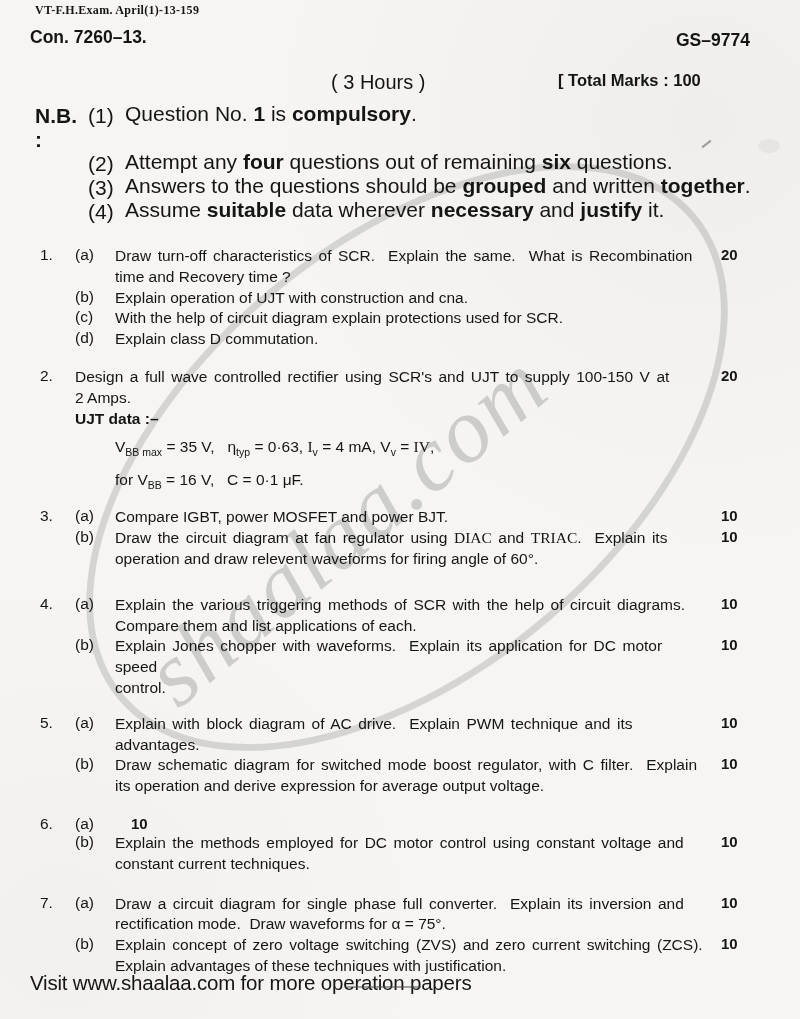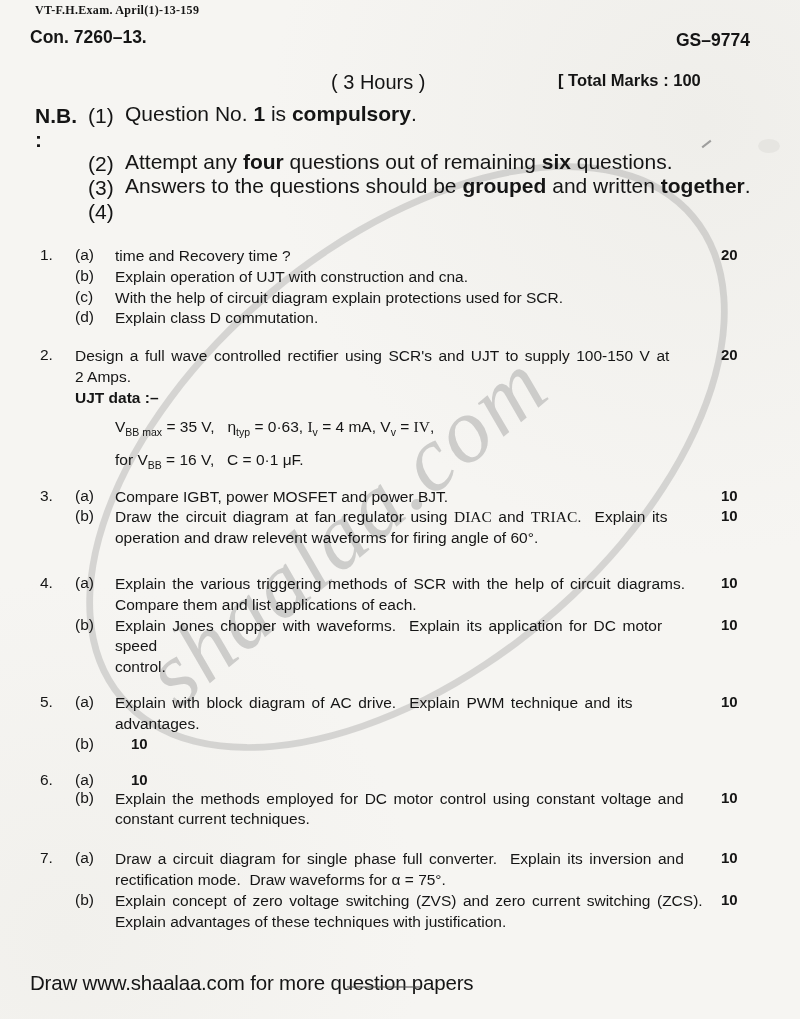--- a/index.html
+++ b/index.html
@@ -82,28 +82,30 @@
           <div class="line"><span>Attempt any </span><b>four</b><span> questions out of remaining </span><b>six</b><span> questions.</span></div>
         </div>
         <div class="nb-row">
           <span class="nb-label"></span>
           <span class="nb-num">(3)</span>
           <div class="line"><span>Answers to the questions should be </span><b>grouped</b><span> and written </span><b>together</b><span>.</span></div>
         </div>
         <div class="nb-row">
           <span class="nb-label"></span>
           <span class="nb-num">(4)</span>
+          <div class="line"><span>Assume </span><b>suitable</b><span> data wherever </span><b>necessary</b><span> and </span><b>justify</b><span> it.</span></div>
         </div>
       </div>
     <div id="questions">
         <div class="q q1m">
           <div class="prow">
             <span class="cell-num">1.</span>
             <span class="cell-label">(a)</span>
             <div class="cell-text">
+              <div class="line j"><span>Draw turn-off characteristics of SCR.  Explain the same.  What is Recombination</span></div>
               <div class="line"><span>time and Recovery time ?</span></div>
             </div>
             <span class="cell-marks">20</span>
           </div>
           <div class="prow">
             <span class="cell-num"></span>
             <span class="cell-label">(b)</span>
             <div class="cell-text">
               <div class="line"><span>Explain operation of UJT with construction and cna.</span></div>
             </div>
@@ -196,20 +198,24 @@
             <span class="cell-label">(a)</span>
             <div class="cell-text">
               <div class="line j"><span>Explain with block diagram of AC drive.  Explain PWM technique and its</span></div>
               <div class="line"><span>advantages.</span></div>
             </div>
             <span class="cell-marks">10</span>
           </div>
           <div class="prow">
             <span class="cell-num"></span>
             <span class="cell-label">(b)</span>
+            <div class="cell-text">
+              <div class="line j"><span>Draw schematic diagram for switched mode boost regulator, with C filter.  Explain</span></div>
+              <div class="line"><span>its operation and derive expression for average output voltage.</span></div>
+            </div>
             <span class="cell-marks">10</span>
           </div>
         </div>
         <div class="q q6m">
           <div class="prow">
             <span class="cell-num">6.</span>
             <span class="cell-label">(a)</span>
             <span class="cell-marks">10</span>
           </div>
           <div class="prow">
@@ -238,18 +244,18 @@
             <div class="cell-text">
               <div class="line j"><span>Explain concept of zero voltage switching (ZVS) and zero current switching (ZCS).</span></div>
               <div class="line"><span>Explain advantages of these techniques with justification.</span></div>
             </div>
             <span class="cell-marks">10</span>
           </div>
         </div>
       </div>
   </div>
 
-  <div class="footer">Draw www.shaalaa.com for more question papers</div>
+  <div class="footer">Visit www.shaalaa.com for more operation papers</div>
 
   <div class="artifact-tick"></div>
   <div class="artifact-scribble"></div>
   <div class="artifact-smudge"></div>
 </div>
 
 </body></html>

